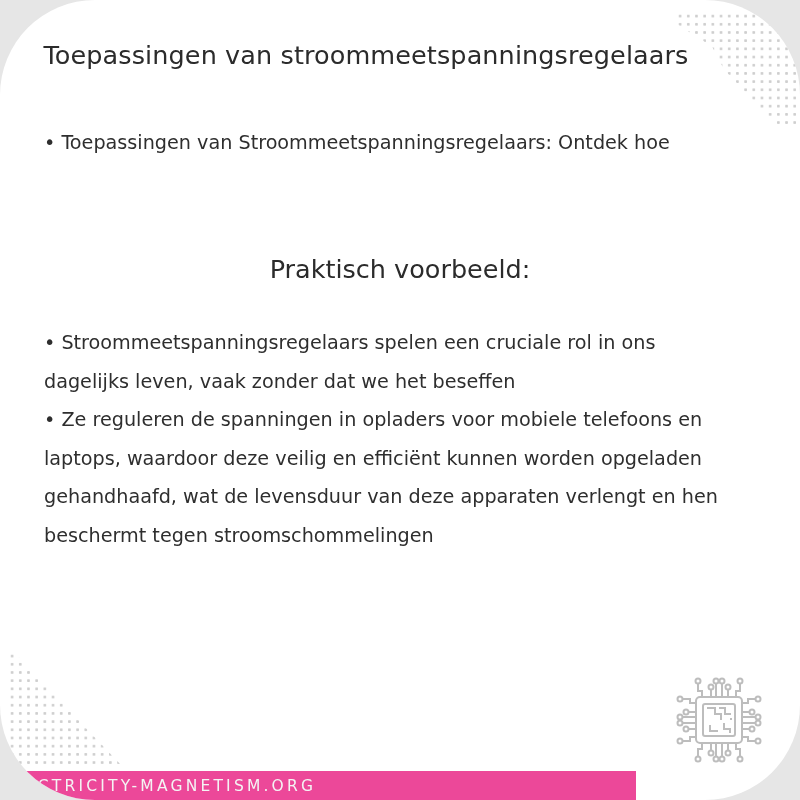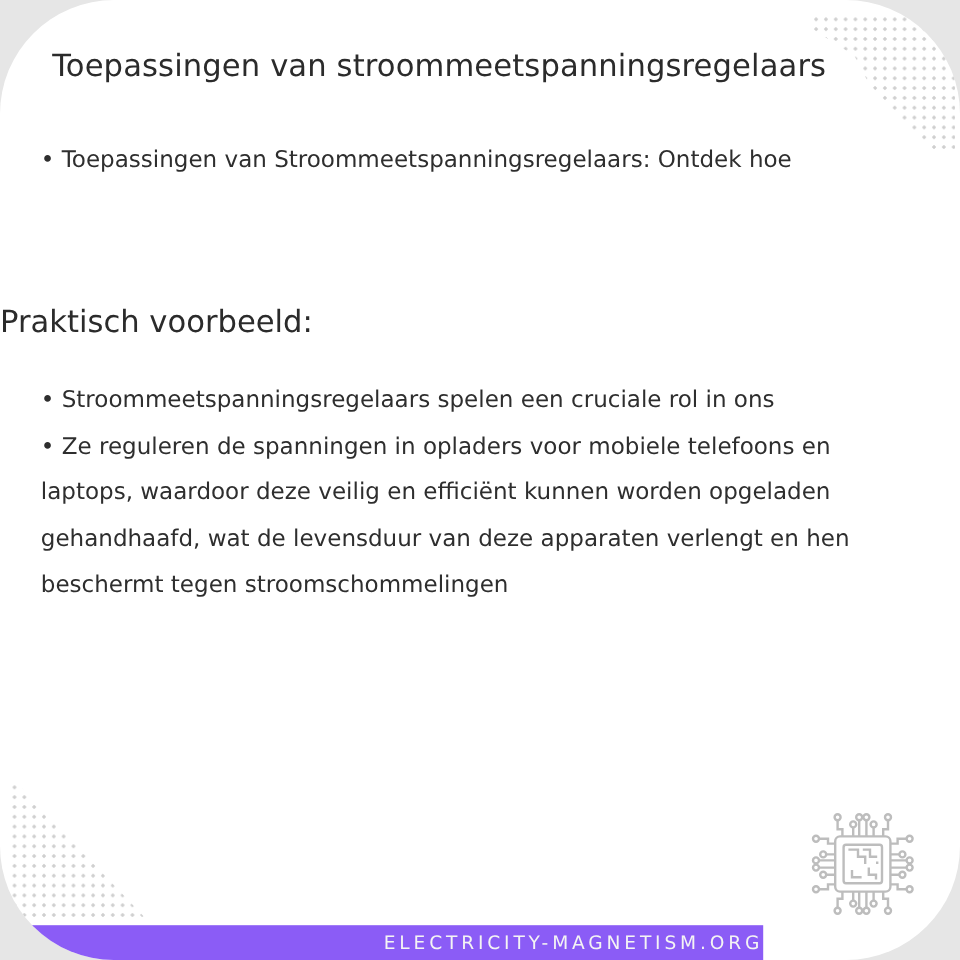--- a/index.html
+++ b/index.html
@@ -28,36 +28,36 @@
       clip-path: polygon(0 0, 5% 0, 100% 100%, 0 100%);
     }
     .title {
       position: absolute; left: 0; top: 40px; width: 732px;
       text-align: center; font-size: 25.5px; color: #2b2b2b;
       letter-spacing: 0.1px;
     }
     .para {
       position: absolute; left: 32px; width: 750px;
       font-size: 19.2px; line-height: 38.5px; color: #2e2e2e;
-      margin: 2px;
+      margin: 12px;
     }
     .p1 { top: 112px; }
     .subtitle {
       position: absolute; left: 0; top: 254px; width: 800px;
-      font-size: 25.5px; color: #2b2b2b;
+      text-align: center; font-size: 25.5px; color: #2b2b2b;
     }
     .p2 { top: 312px; }
     .bullet-line { display: block; white-space: nowrap; }
     .chip {
       position: absolute; left: 674px; top: 675px; width: 90px; height: 90px;
     }
     .footer {
       position: absolute; left: 0; top: 771px; width: 636px; height: 29px;
-      background: #8b5cf6;
-      text-align: right;
+      background: #ec4899;
+      text-align: left;
       color: #f4f4f4; font-size: 15.5px; letter-spacing: 3.2px;
       line-height: 30px;
     }
   </style>
 </head>
 <body>
 
 <div class="card">
   <div class="dots-tr"></div>
   <div class="dots-bl"></div>
@@ -65,20 +65,21 @@
   <div class="title">Toepassingen van stroommeetspanningsregelaars</div>
 
   <div class="para p1">
     <span class="bullet-line">• Toepassingen van Stroommeetspanningsregelaars: Ontdek hoe</span>
   </div>
 
   <div class="subtitle">Praktisch voorbeeld:</div>
 
   <div class="para p2">
     <span class="bullet-line">• Stroommeetspanningsregelaars spelen een cruciale rol in ons</span>
+    <span class="bullet-line">dagelijks leven, vaak zonder dat we het beseffen</span>
     <span class="bullet-line">• Ze reguleren de spanningen in opladers voor mobiele telefoons en</span>
     <span class="bullet-line">laptops, waardoor deze veilig en efficiënt kunnen worden opgeladen</span>
     <span class="bullet-line">gehandhaafd, wat de levensduur van deze apparaten verlengt en hen</span>
     <span class="bullet-line">beschermt tegen stroomschommelingen</span>
   </div>
 
   <svg class="chip" viewBox="0 0 90 90" fill="none" stroke="#bdbdbd" stroke-width="2">
     <rect x="22" y="22" width="46" height="46" rx="4"></rect>
     <rect x="29" y="29" width="32" height="32" rx="2"></rect>
     <path d="M33 33 h8 v6 h6 v6 M36 50 v6 h8 M45 33 h6 v6 h6 M57 45 v-2 M50 48 v6 h6 v4"></path>

